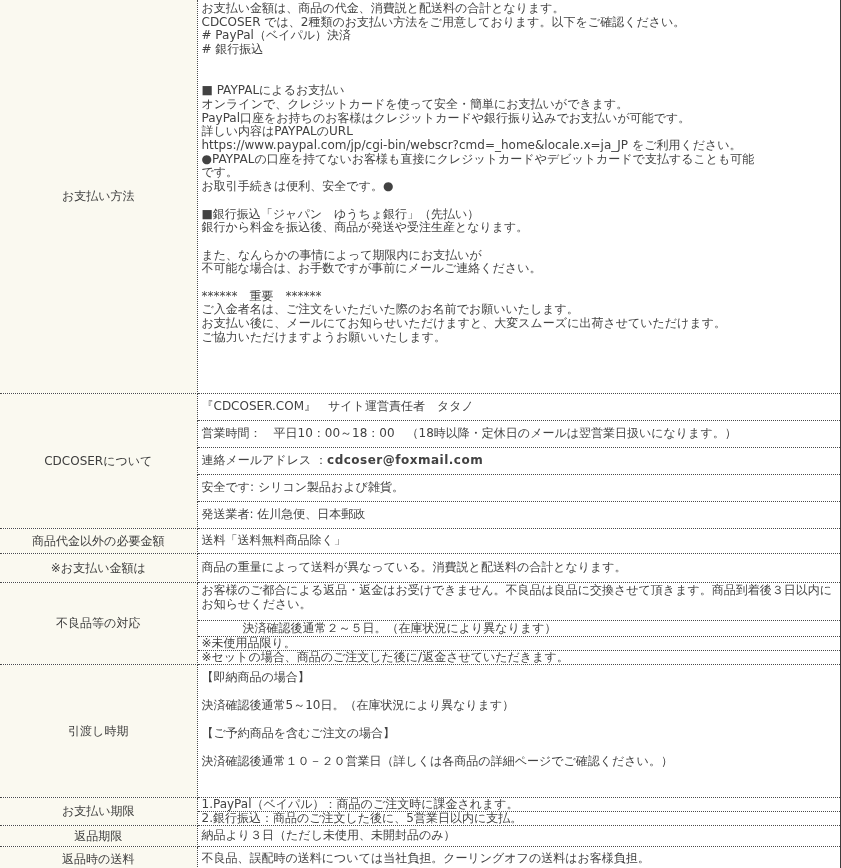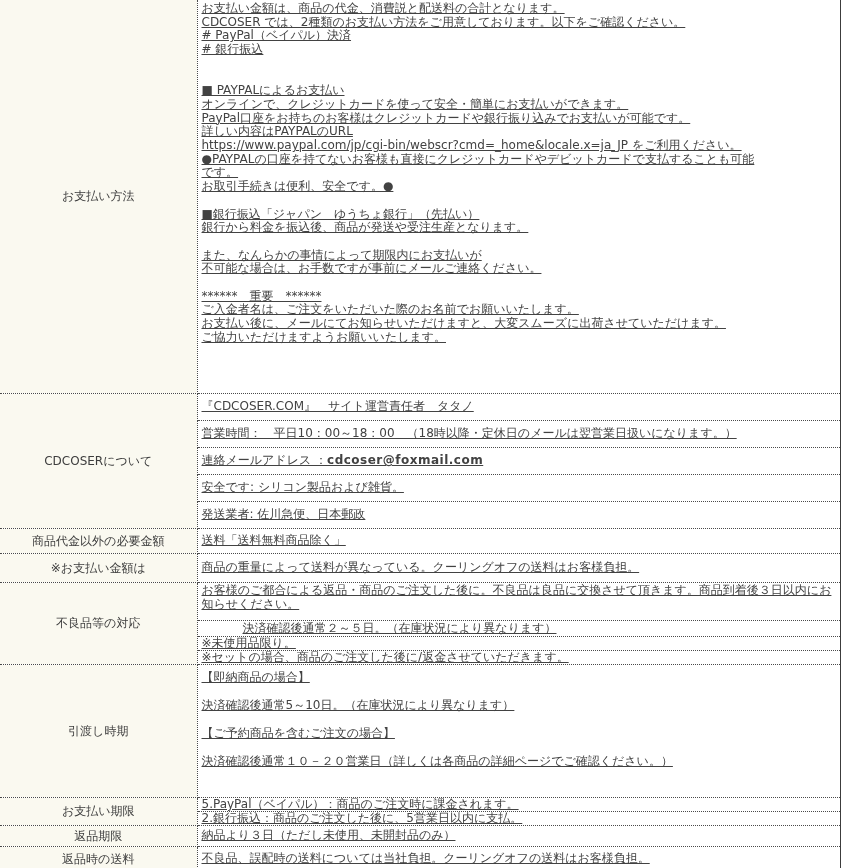--- a/index.html
+++ b/index.html
@@ -31,21 +31,20 @@
     vertical-align:middle;
     color:#3d3d3d;
     border-left:none;
     padding:1px 2px;
   }
   td.content{
     background:#ffffff;
     text-align:left;
     vertical-align:middle;
     line-height:13.6px;
-    text-decoration:underline;
   }
   .multiline{white-space:pre-line;}
   td.pay{
     vertical-align:top;
     height:390px;
     line-height:13.7px;
     padding-top:2px;
   }
   td.delivery{
     vertical-align:top;
@@ -120,26 +119,26 @@
       <td class="content h25">発送業者: 佐川急便、日本郵政</td>
     </tr>
 
     <tr>
       <th class="label">商品代金以外の必要金額</th>
       <td class="content h23">送料「送料無料商品除く」</td>
     </tr>
 
     <tr>
       <th class="label">※お支払い金額は</th>
-      <td class="content h27">商品の重量によって送料が異なっている。クーリングオフの送料はお客様負担。</td>
+      <td class="content h27">商品の重量によって送料が異なっている。消費説と配送料の合計となります。</td>
     </tr>
 
     <tr>
       <th class="label" rowspan="4">不良品等の対応</th>
-      <td class="content h36">お客様のご都合による返品・商品のご注文した後に。不良品は良品に交換させて頂きます。商品到着後３日以内にお知らせください。</td>
+      <td class="content h36">お客様のご都合による返品・返金はお受けできません。不良品は良品に交換させて頂きます。商品到着後３日以内にお知らせください。</td>
     </tr>
     <tr>
       <td class="content h16">決済確認後通常２～５日。（在庫状況により異なります）</td>
     </tr>
     <tr>
       <td class="content h14">※未使用品限り。</td>
     </tr>
     <tr>
       <td class="content h14">※セットの場合、商品のご注文した後に/返金させていただきます。</td>
     </tr>
@@ -150,21 +149,21 @@
 
 決済確認後通常5～10日。（在庫状況により異なります）
 
 【ご予約商品を含むご注文の場合】
 
 決済確認後通常１０－２０営業日（詳しくは各商品の詳細ページでご確認ください。）</td>
     </tr>
 
     <tr>
       <th class="label" rowspan="2">お支払い期限</th>
-      <td class="content h14">5.PayPal（ベイパル）：商品のご注文時に課金されます。</td>
+      <td class="content h14">1.PayPal（ベイパル）：商品のご注文時に課金されます。</td>
     </tr>
     <tr>
       <td class="content h14">2.銀行振込：商品のご注文した後に、5営業日以内に支払。</td>
     </tr>
 
     <tr>
       <th class="label">返品期限</th>
       <td class="content h19">納品より３日（ただし未使用、未開封品のみ）</td>
     </tr>
 

